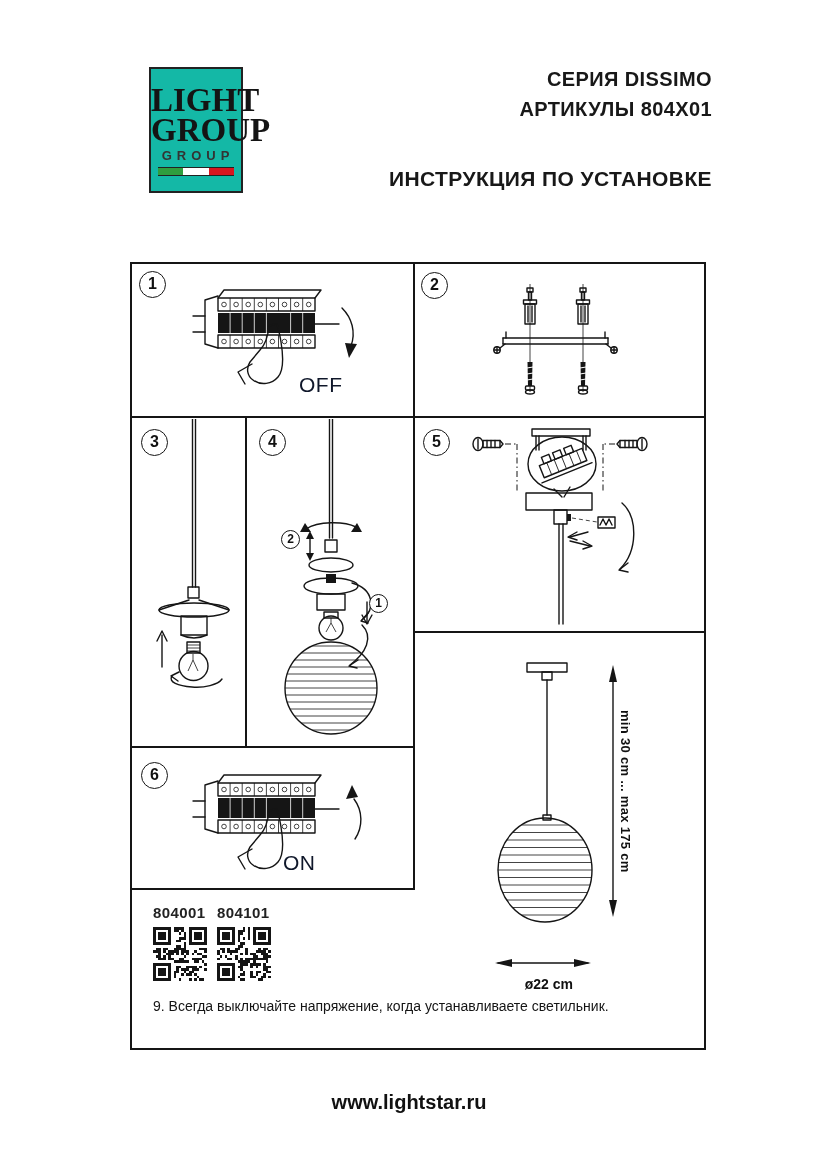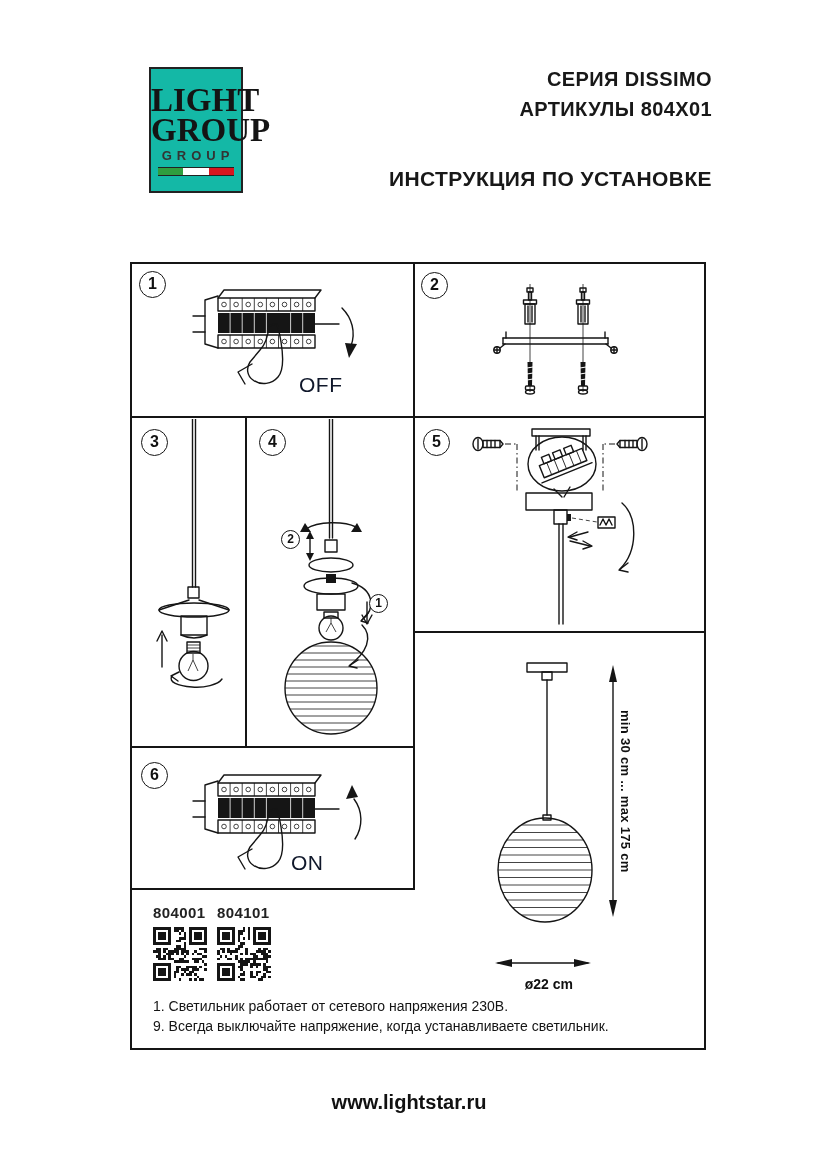--- a/index.html
+++ b/index.html
@@ -390,21 +390,21 @@
           <circle cx="92.5" cy="59.5" r="2.3"></circle>
         <circle cx="104.6" cy="59.5" r="2.3"></circle>
           <circle cx="116.7" cy="59.5" r="2.3"></circle>
       </g>
     </g>
     <path class="ln" d="M83,42 L77,44 C76,54 74,62 68,68 L58,80 C54,86 55,94 61,98 C69,104 80,102 86,95 C92,88 91,72 89,60 C88,53 86,46 85,42"></path>
     <path class="ln" d="M60,82 L46,90 L53,102"></path>
     <path class="ln" d="M163,72 C171,60 171,44 162,32"></path>
     <polygon class="fil" points="160,18 154,32 166,30"></polygon>
   </svg>
-  <div class="abs switch-label" style="left:291px;top:851px;">ON</div>
+  <div class="abs switch-label" style="left:283px;top:851px;">ON</div>
 
   <div class="abs art-code" style="left:153px;top:904px;text-align:center;">804001</div>
   <div class="abs art-code" style="left:217px;top:904px;">804101</div>
   <div class="abs qr" style="left:153px;top:927px;">
       <svg viewBox="0 0 21 21" width="54" height="54" shape-rendering="crispEdges">
         <rect x="0" y="0" width="7" height="7" fill="#151515"></rect>
         <rect x="1" y="1" width="5" height="5" fill="#fff"></rect>
         <rect x="2" y="2" width="3" height="3" fill="#151515"></rect>
         <rect x="14" y="0" width="7" height="7" fill="#151515"></rect>
         <rect x="15" y="1" width="5" height="5" fill="#fff"></rect>
@@ -653,19 +653,18 @@
         <rect x="18" y="19" width="1" height="1" fill="#151515"></rect>
         <rect x="20" y="19" width="1" height="1" fill="#151515"></rect>
         <rect x="9" y="20" width="1" height="1" fill="#151515"></rect>
         <rect x="10" y="20" width="1" height="1" fill="#151515"></rect>
         <rect x="16" y="20" width="1" height="1" fill="#151515"></rect>
         <rect x="17" y="20" width="1" height="1" fill="#151515"></rect>
       </svg>
     </div>
 
   <div id="notes" class="abs">
-    <div>1. Светильник работает от сетевого напряжения 230В.</div>
     <div>9. Всегда выключайте напряжение, когда устанавливаете светильник.</div>
   </div>
 
   <div id="footer" class="abs">www.lightstar.ru</div>
 
 </div>
 
 </body></html>

